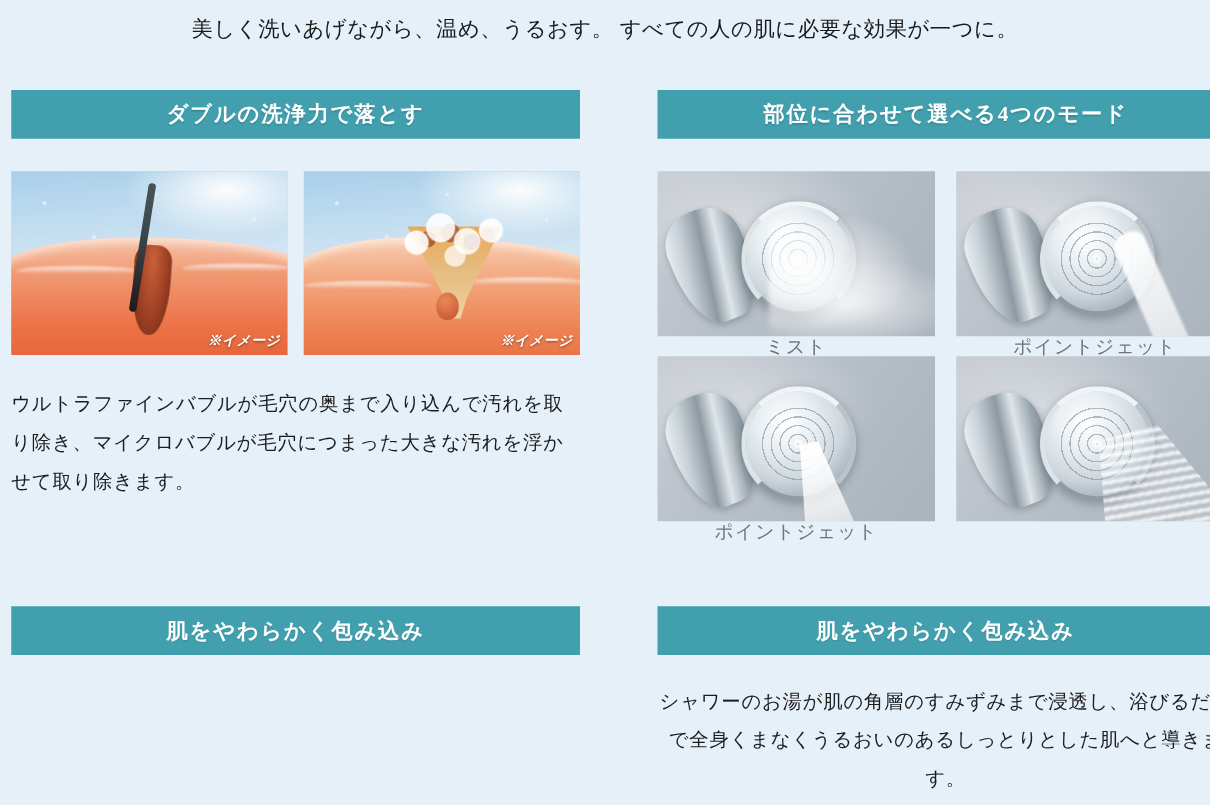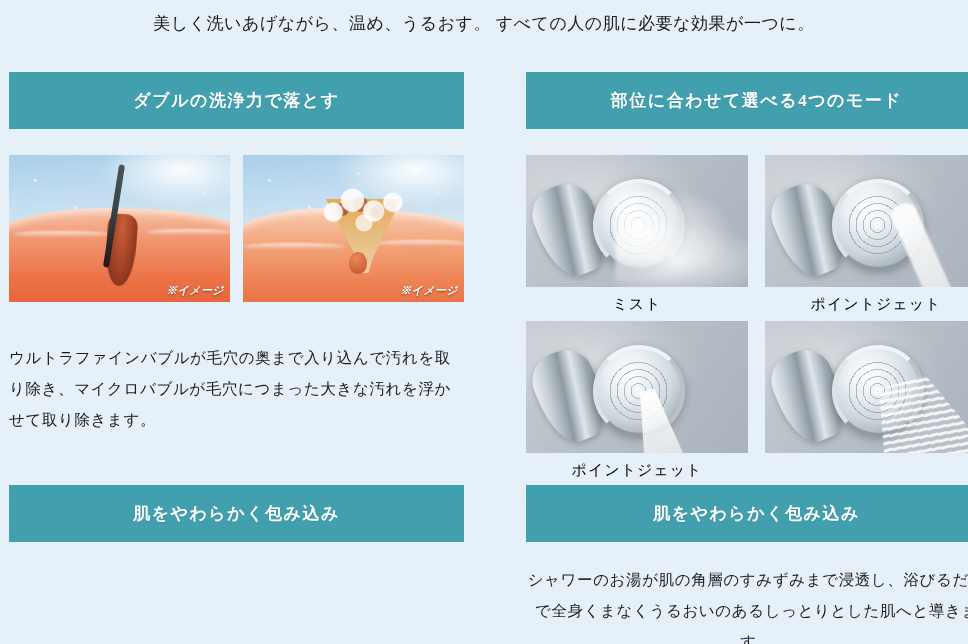--- a/index.html
+++ b/index.html
@@ -35,21 +35,21 @@
     letter-spacing: 0.5px;
     white-space: nowrap;
   }
 
   
   .col-left  { position: absolute; left: 9px;   width: 455px; }
   .col-right { position: absolute; left: 526px; width: 461px; }
 
   
   .bar {
-    height: 57px;
+    height: 39px;
     background: #42a0ae;
     color: #ffffff;
     display: flex;
     align-items: center;
     justify-content: center;
     font-size: 17px;
     font-weight: bold;
     letter-spacing: 1.5px;
     text-shadow: 0 1px 1px rgba(0,0,0,0.12);
   }
@@ -319,26 +319,26 @@
     transform: rotate(-16deg);
     transform-origin: top center;
     background:
       repeating-linear-gradient(186deg,
         rgba(255,255,255,0.85) 0 3px,
         rgba(255,255,255,0.12) 3px 7px);
     clip-path: polygon(18% 0%, 62% 0%, 100% 100%, 0% 100%);
     filter: blur(0.7px);
   }
   .mode-label {
-    height: 34px;
+    height: 16px;
     display: flex;
     align-items: center;
     justify-content: center;
     font-size: 15px;
-    color: #000000;
+    color: #737373;
     letter-spacing: 1px;
     font-family: Liberation Mono, monospace;
   }
 </style>
 </head>
 <body>
 
 <div class="page">
 
   <div class="lead">美しく洗いあげながら、温め、うるおす。 すべての人の肌に必要な効果が一つに。</div>
@@ -366,21 +366,21 @@
         <div class="skin-crease" style="left:60%;top:58%;width:42%;"></div>
         <div class="funnel"></div>
         <div class="blob"></div>
         <div class="brown-specks"></div>
         <div class="bubbles"></div>
         <span class="img-note">※イメージ</span>
       </div>
 
     </div>
 
-    <div class="body-copy" style="margin-top:40px;">ウルトラファインバブルが毛穴の奥まで入り込んで汚れを取り除き、マイクロバブルが毛穴につまった大きな汚れを浮かせて取り除きます。</div>
+    <div class="body-copy" style="margin-top:24px;">ウルトラファインバブルが毛穴の奥まで入り込んで汚れを取り除き、マイクロバブルが毛穴につまった大きな汚れを浮かせて取り除きます。</div>
   </div>
 
   <div class="col-right" style="top:72px;">
     <div class="bar">部位に合わせて選べる4つのモード</div>
 
     <div class="mode-grid">
 
       <div class="mode-cell">
         <div class="mode-fig">
           <div class="head-body"></div>

